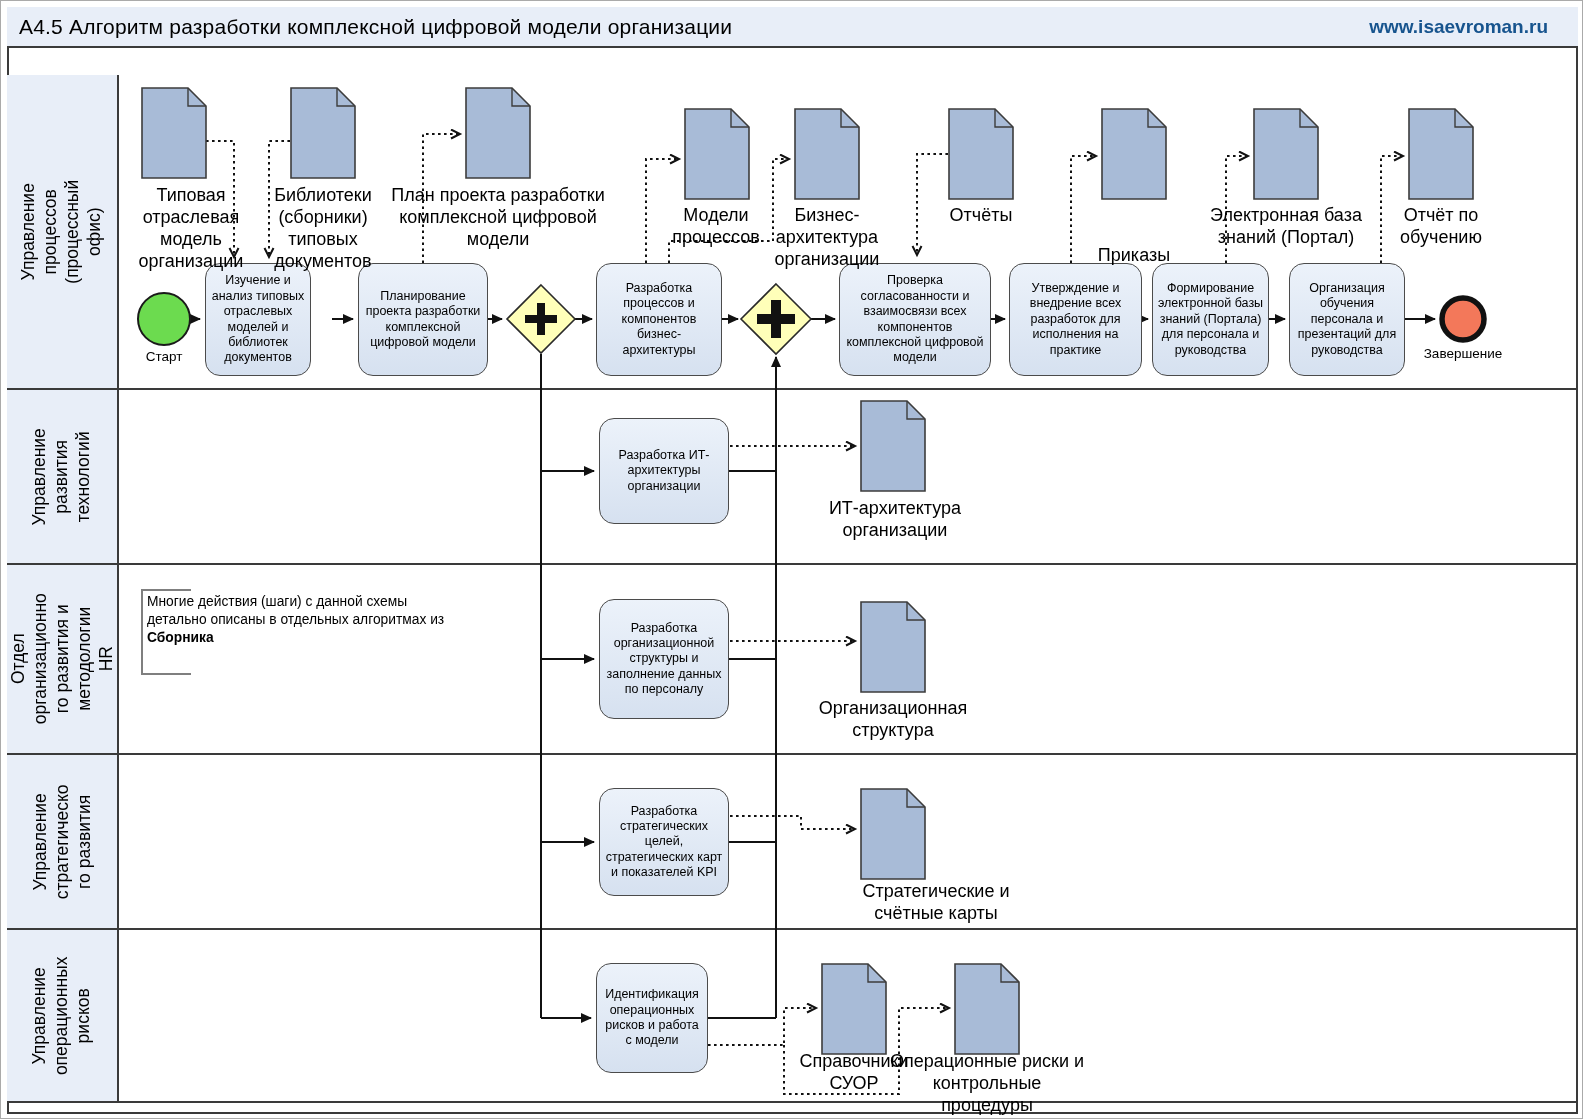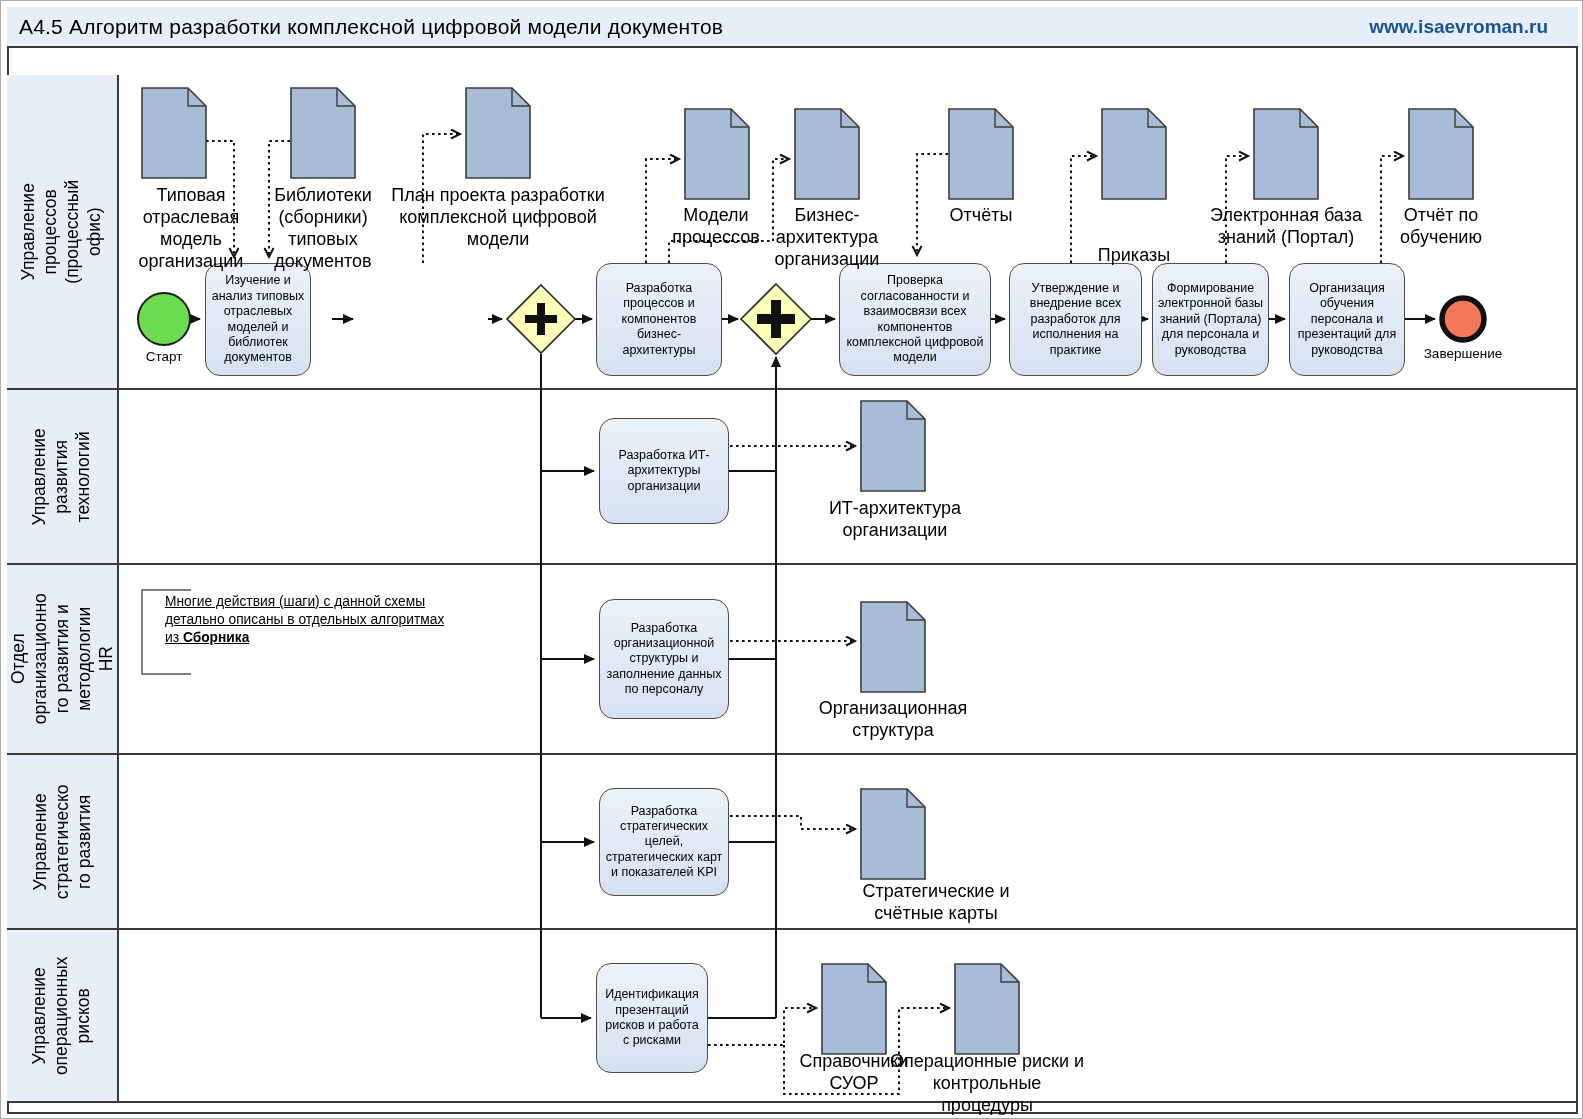--- a/index.html
+++ b/index.html
@@ -14,34 +14,34 @@
   .title{font-size:21px;letter-spacing:.2px;}
   .site{font-size:19px;font-weight:bold;color:#17548e;padding-right:18px;}
   .lane{position:absolute;left:6px;width:1571px;border-bottom:2px solid #3a3a3a;box-sizing:border-box;display:flex;}
   .lane-label{width:112px;min-width:112px;background:#e8eef8;border-right:2px solid #3a3a3a;box-sizing:border-box;display:flex;align-items:center;justify-content:center;overflow:visible;}
   .lane-label span{transform:rotate(-90deg);white-space:pre-line;text-align:center;font-size:17.5px;line-height:1.25;display:block;}
   
   .task{position:absolute;background:linear-gradient(180deg,#ecf2fa 0%,#d6e1f0 100%);border:1.4px solid #4b4b4b;border-radius:15px;box-sizing:border-box;display:flex;align-items:center;justify-content:center;text-align:center;font-size:12.5px;line-height:1.23;padding:3px 4px;z-index:3;}
   .doc{position:absolute;width:66px;height:92px;z-index:3;}
   .doc-label{position:absolute;text-align:center;font-size:18px;line-height:1.22;z-index:3;}
   .event-label{position:absolute;text-align:center;font-size:13.5px;z-index:3;}
-  .note{position:absolute;left:140px;top:588px;width:312px;height:86px;border-left:2px solid #7f7f7f;padding:4px 4px 4px 22px;font-size:13.8px;line-height:1.3;box-sizing:border-box;z-index:3;text-decoration:underline;}
+  .note{position:absolute;left:140px;top:588px;width:312px;height:86px;border-left:2px solid #7f7f7f;padding:4px 4px 4px 4px;font-size:13.8px;line-height:1.3;box-sizing:border-box;z-index:3;}
   .note::before,.note::after{content:"";position:absolute;left:0;width:48px;height:2px;background:#7f7f7f;}
   .note::before{top:0;}
   .note::after{bottom:0;}
   svg.overlay{position:absolute;left:0;top:0;z-index:2;pointer-events:none;}
 </style>
 </head>
 <body>
 
 <div class="stage">
 
   <div class="outer-frame"></div>
   <div class="header">
-    <div class="title">А4.5 Алгоритм разработки комплексной цифровой модели документов</div>
+    <div class="title">А4.5 Алгоритм разработки комплексной цифровой модели организации</div>
     <div class="site">www.isaevroman.ru</div>
   </div>
 
   <div class="lane" style="top:74px;height:315px;">
     <div class="lane-label">
         <span style="width:300px;">Управление процессов
 (процессный офис)</span>
       </div>
   </div>
   <div class="lane" style="top:389px;height:175px;">
@@ -140,20 +140,23 @@
       <line x1="775" y1="299" x2="775" y2="337" stroke="#111" stroke-width="10"></line>
     </g>
   </svg>
 
   <div class="event-label" style="left:128px;top:348px;width:70px;">Старт</div>
   <div class="event-label" style="left:1410px;top:345px;width:104px;">Завершение</div>
 
   <div class="task" style="left:204px;top:262px;width:106px;height:113px;">
       <span>Изучение и анализ типовых отраслевых моделей и библиотек документов</span>
     </div>
+  <div class="task" style="left:357px;top:262px;width:130px;height:113px;">
+      <span>Планирование проекта разработки комплексной цифровой модели</span>
+    </div>
   <div class="task" style="left:595px;top:262px;width:126px;height:113px;">
       <span>Разработка процессов и компонентов бизнес-архитектуры</span>
     </div>
   <div class="task" style="left:838px;top:262px;width:152px;height:113px;">
       <span>Проверка согласованности и взаимосвязи всех компонентов комплексной цифровой модели</span>
     </div>
   <div class="task" style="left:1008px;top:262px;width:133px;height:113px;align-items:center;">
       <span>Утверждение и внедрение всех разработок для исполнения на практике</span>
     </div>
   <div class="task" style="left:1151px;top:262px;width:117px;height:113px;">
@@ -166,21 +169,21 @@
   <div class="task" style="left:598px;top:417px;width:130px;height:106px;">
       <span>Разработка ИТ-архитектуры организации</span>
     </div>
   <div class="task" style="left:598px;top:598px;width:130px;height:120px;">
       <span>Разработка организационной структуры и заполнение данных по персоналу</span>
     </div>
   <div class="task" style="left:598px;top:787px;width:130px;height:108px;">
       <span>Разработка стратегических целей, стратегических карт и показателей KPI</span>
     </div>
   <div class="task" style="left:595px;top:962px;width:112px;height:110px;">
-      <span>Идентификация презентаций рисков и работа с рисками</span>
+      <span>Идентификация операционных рисков и работа с модели</span>
     </div>
 
   <div class="doc" style="left:140px;top:86px;"><svg width="66" height="92" viewBox="0 0 66 92">
         <path d="M1,1 H47 L65,19 V91 H1 Z" fill="#a8bbd7" stroke="#3c3c3c" stroke-width="1.6"></path>
         <path d="M47,1 V19 H65" fill="none" stroke="#3c3c3c" stroke-width="1.4"></path>
       </svg></div>
   <div class="doc-label" style="left:118px;top:184px;width:144px;">Типовая отраслевая модель организации</div>
 
   <div class="doc" style="left:289px;top:86px;"><svg width="66" height="92" viewBox="0 0 66 92">
         <path d="M1,1 H47 L65,19 V91 H1 Z" fill="#a8bbd7" stroke="#3c3c3c" stroke-width="1.6"></path>

